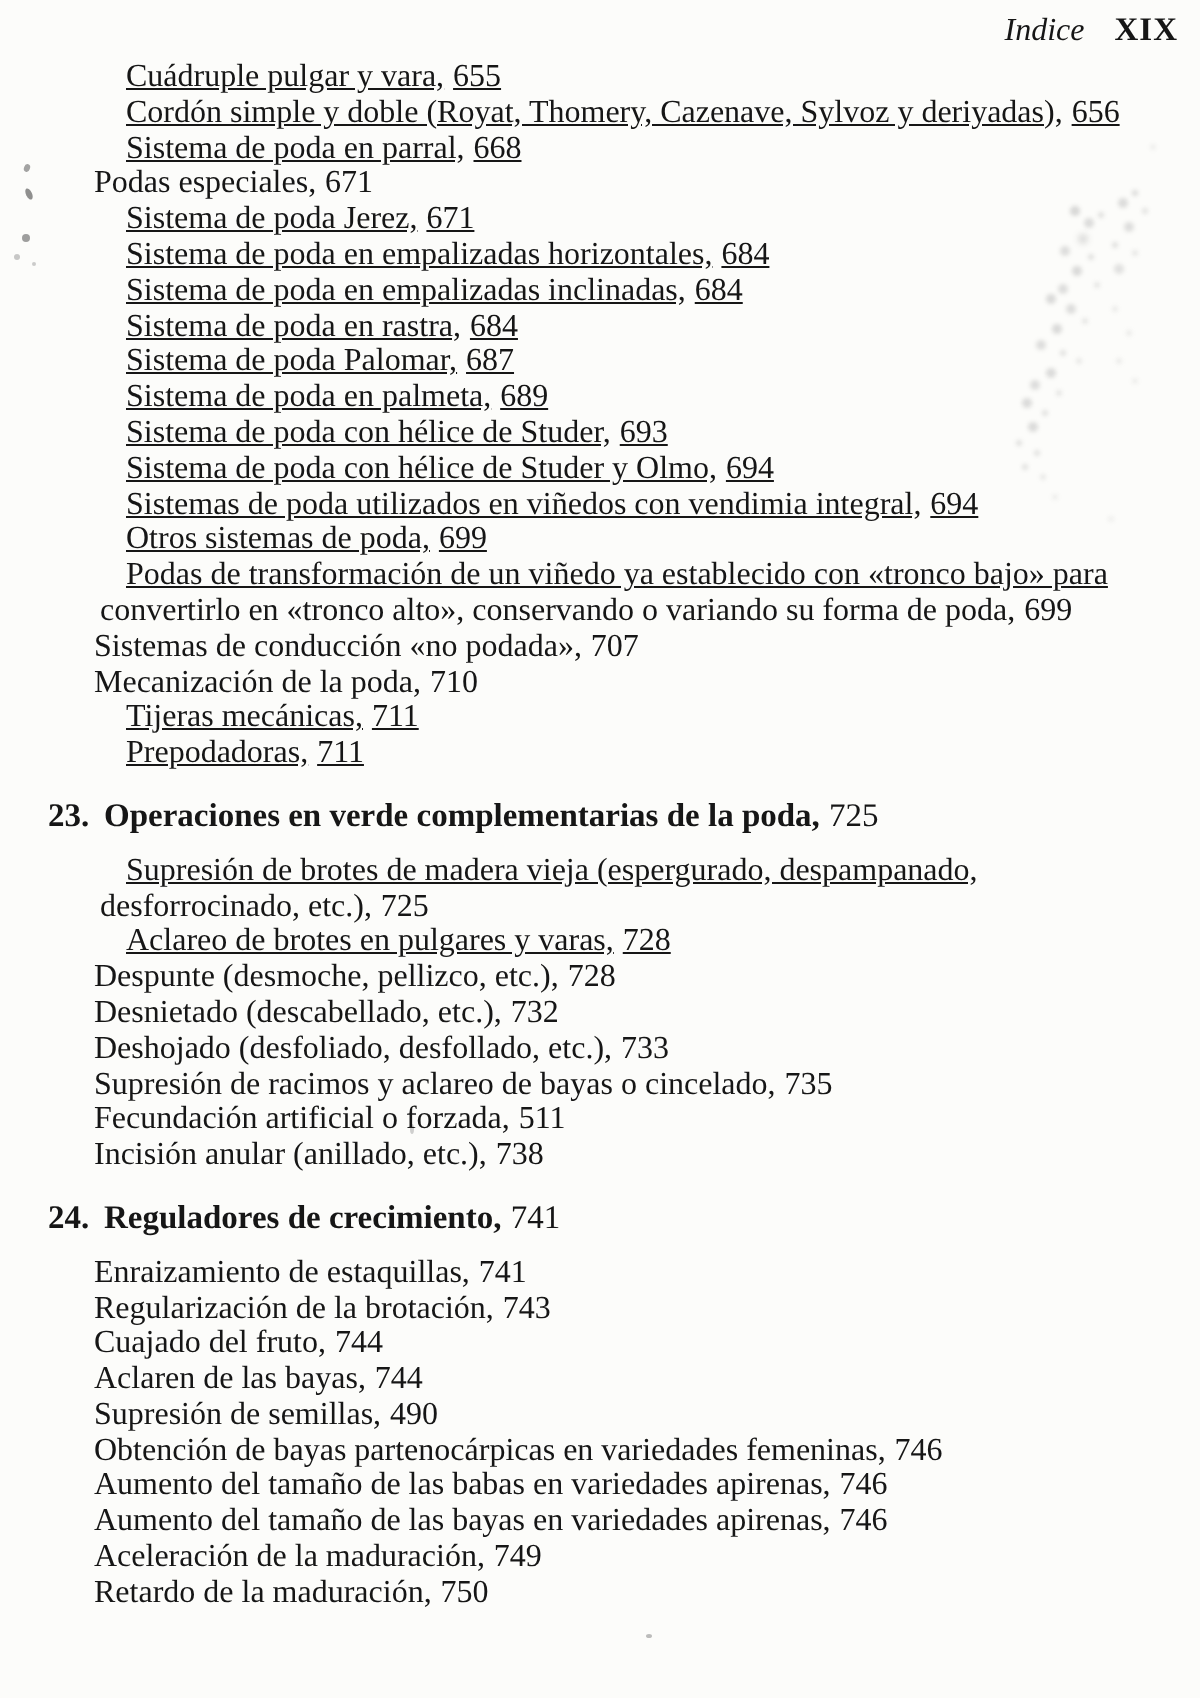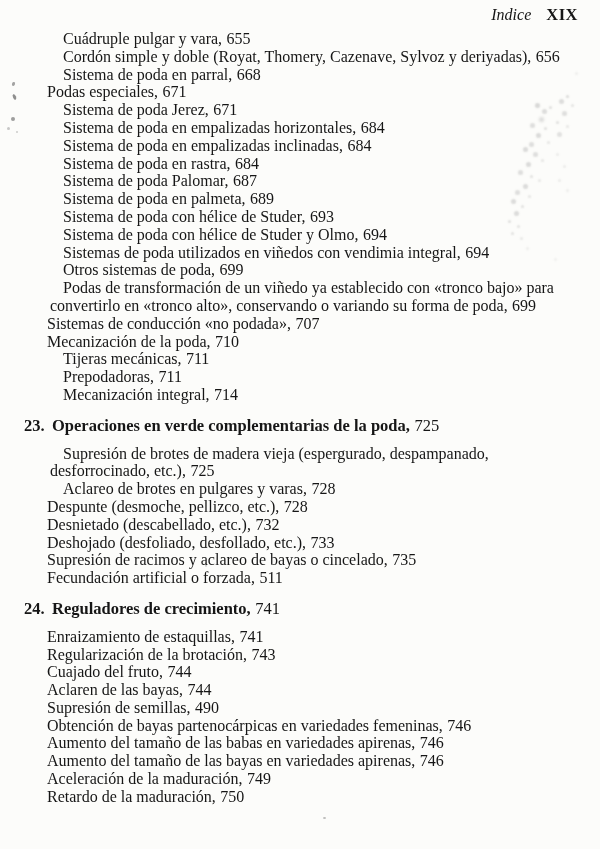--- a/index.html
+++ b/index.html
@@ -13,21 +13,21 @@
     overflow: hidden;
     background: #fcfcfa;
     font-family: "Liberation Serif", serif;
     color: #161616;
   }
   
   .page-header {
     position: absolute;
     top: 5px;
     left: 0;
-    right: 22px;
+    right: 11px;
     display: flex;
     justify-content: flex-end;
     align-items: baseline;
     gap: 15px;
   }
   .running-title {
     font-style: italic;
     font-size: 16px;
   }
   .folio {
@@ -41,21 +41,21 @@
     top: 30px;
     left: 0;
     right: 2px;
     font-size: 16px;
     line-height: 17.8px;
   }
   .toc-line {
     white-space: nowrap;
   }
   .lvl1 { padding-left: 47px; }
-  .lvl2 { padding-left: 63px; }
+  .lvl2 { padding-left: 63px; text-decoration: underline; }
   .lvl3 { padding-left: 50px; }
   .chapter {
     padding-left: 12px;
     font-weight: bold;
     font-size: 16.5px;
     margin: 13px 0 10px 0;
   }
   .ch-num {
     display: inline-block;
     width: 28px;
@@ -162,30 +162,30 @@
     <div class="toc-line lvl2"><span class="entry-label">Sistema de poda con hélice de Studer,</span><span class="entry-page">693</span></div>
     <div class="toc-line lvl2"><span class="entry-label">Sistema de poda con hélice de Studer y Olmo,</span><span class="entry-page">694</span></div>
     <div class="toc-line lvl2"><span class="entry-label">Sistemas de poda utilizados en viñedos con vendimia integral,</span><span class="entry-page">694</span></div>
     <div class="toc-line lvl2"><span class="entry-label">Otros sistemas de poda,</span><span class="entry-page">699</span></div>
     <div class="toc-line lvl2"><span class="entry-label">Podas de transformación de un viñedo ya establecido con «tronco bajo» para</span></div>
     <div class="toc-line lvl3"><span class="entry-label">convertirlo en «tronco alto», conservando o variando su forma de poda,</span><span class="entry-page">699</span></div>
     <div class="toc-line lvl1"><span class="entry-label">Sistemas de conducción «no podada»,</span><span class="entry-page">707</span></div>
     <div class="toc-line lvl1"><span class="entry-label">Mecanización de la poda,</span><span class="entry-page">710</span></div>
     <div class="toc-line lvl2"><span class="entry-label">Tijeras mecánicas,</span><span class="entry-page">711</span></div>
     <div class="toc-line lvl2"><span class="entry-label">Prepodadoras,</span><span class="entry-page">711</span></div>
-    <div class="toc-line lvl2"><span class="entry-label">Mecanización integral,</span><span class="entry-page">714</span></div>
     <div class="toc-line chapter"><span class="ch-num">23.</span><span class="entry-label">Operaciones en verde complementarias de la poda,</span><span class="entry-page">725</span></div>
     <div class="toc-line lvl2"><span class="entry-label">Supresión de brotes de madera vieja (espergurado, despampanado,</span></div>
     <div class="toc-line lvl3"><span class="entry-label">desforrocinado, etc.),</span><span class="entry-page">725</span></div>
     <div class="toc-line lvl2"><span class="entry-label">Aclareo de brotes en pulgares y varas,</span><span class="entry-page">728</span></div>
     <div class="toc-line lvl1"><span class="entry-label">Despunte (desmoche, pellizco, etc.),</span><span class="entry-page">728</span></div>
     <div class="toc-line lvl1"><span class="entry-label">Desnietado (descabellado, etc.),</span><span class="entry-page">732</span></div>
     <div class="toc-line lvl1"><span class="entry-label">Deshojado (desfoliado, desfollado, etc.),</span><span class="entry-page">733</span></div>
     <div class="toc-line lvl1"><span class="entry-label">Supresión de racimos y aclareo de bayas o cincelado,</span><span class="entry-page">735</span></div>
     <div class="toc-line lvl1"><span class="entry-label">Fecundación artificial o forzada,</span><span class="entry-page">511</span></div>
+    <div class="toc-line lvl1"><span class="entry-label">Incisión anular (anillado, etc.),</span><span class="entry-page">738</span></div>
     <div class="toc-line chapter"><span class="ch-num">24.</span><span class="entry-label">Reguladores de crecimiento,</span><span class="entry-page">741</span></div>
     <div class="toc-line lvl1"><span class="entry-label">Enraizamiento de estaquillas,</span><span class="entry-page">741</span></div>
     <div class="toc-line lvl1"><span class="entry-label">Regularización de la brotación,</span><span class="entry-page">743</span></div>
     <div class="toc-line lvl1"><span class="entry-label">Cuajado del fruto,</span><span class="entry-page">744</span></div>
     <div class="toc-line lvl1"><span class="entry-label">Aclaren de las bayas,</span><span class="entry-page">744</span></div>
     <div class="toc-line lvl1"><span class="entry-label">Supresión de semillas,</span><span class="entry-page">490</span></div>
     <div class="toc-line lvl1"><span class="entry-label">Obtención de bayas partenocárpicas en variedades femeninas,</span><span class="entry-page">746</span></div>
     <div class="toc-line lvl1"><span class="entry-label">Aumento del tamaño de las babas en variedades apirenas,</span><span class="entry-page">746</span></div>
     <div class="toc-line lvl1"><span class="entry-label">Aumento del tamaño de las bayas en variedades apirenas,</span><span class="entry-page">746</span></div>
     <div class="toc-line lvl1"><span class="entry-label">Aceleración de la maduración,</span><span class="entry-page">749</span></div>

